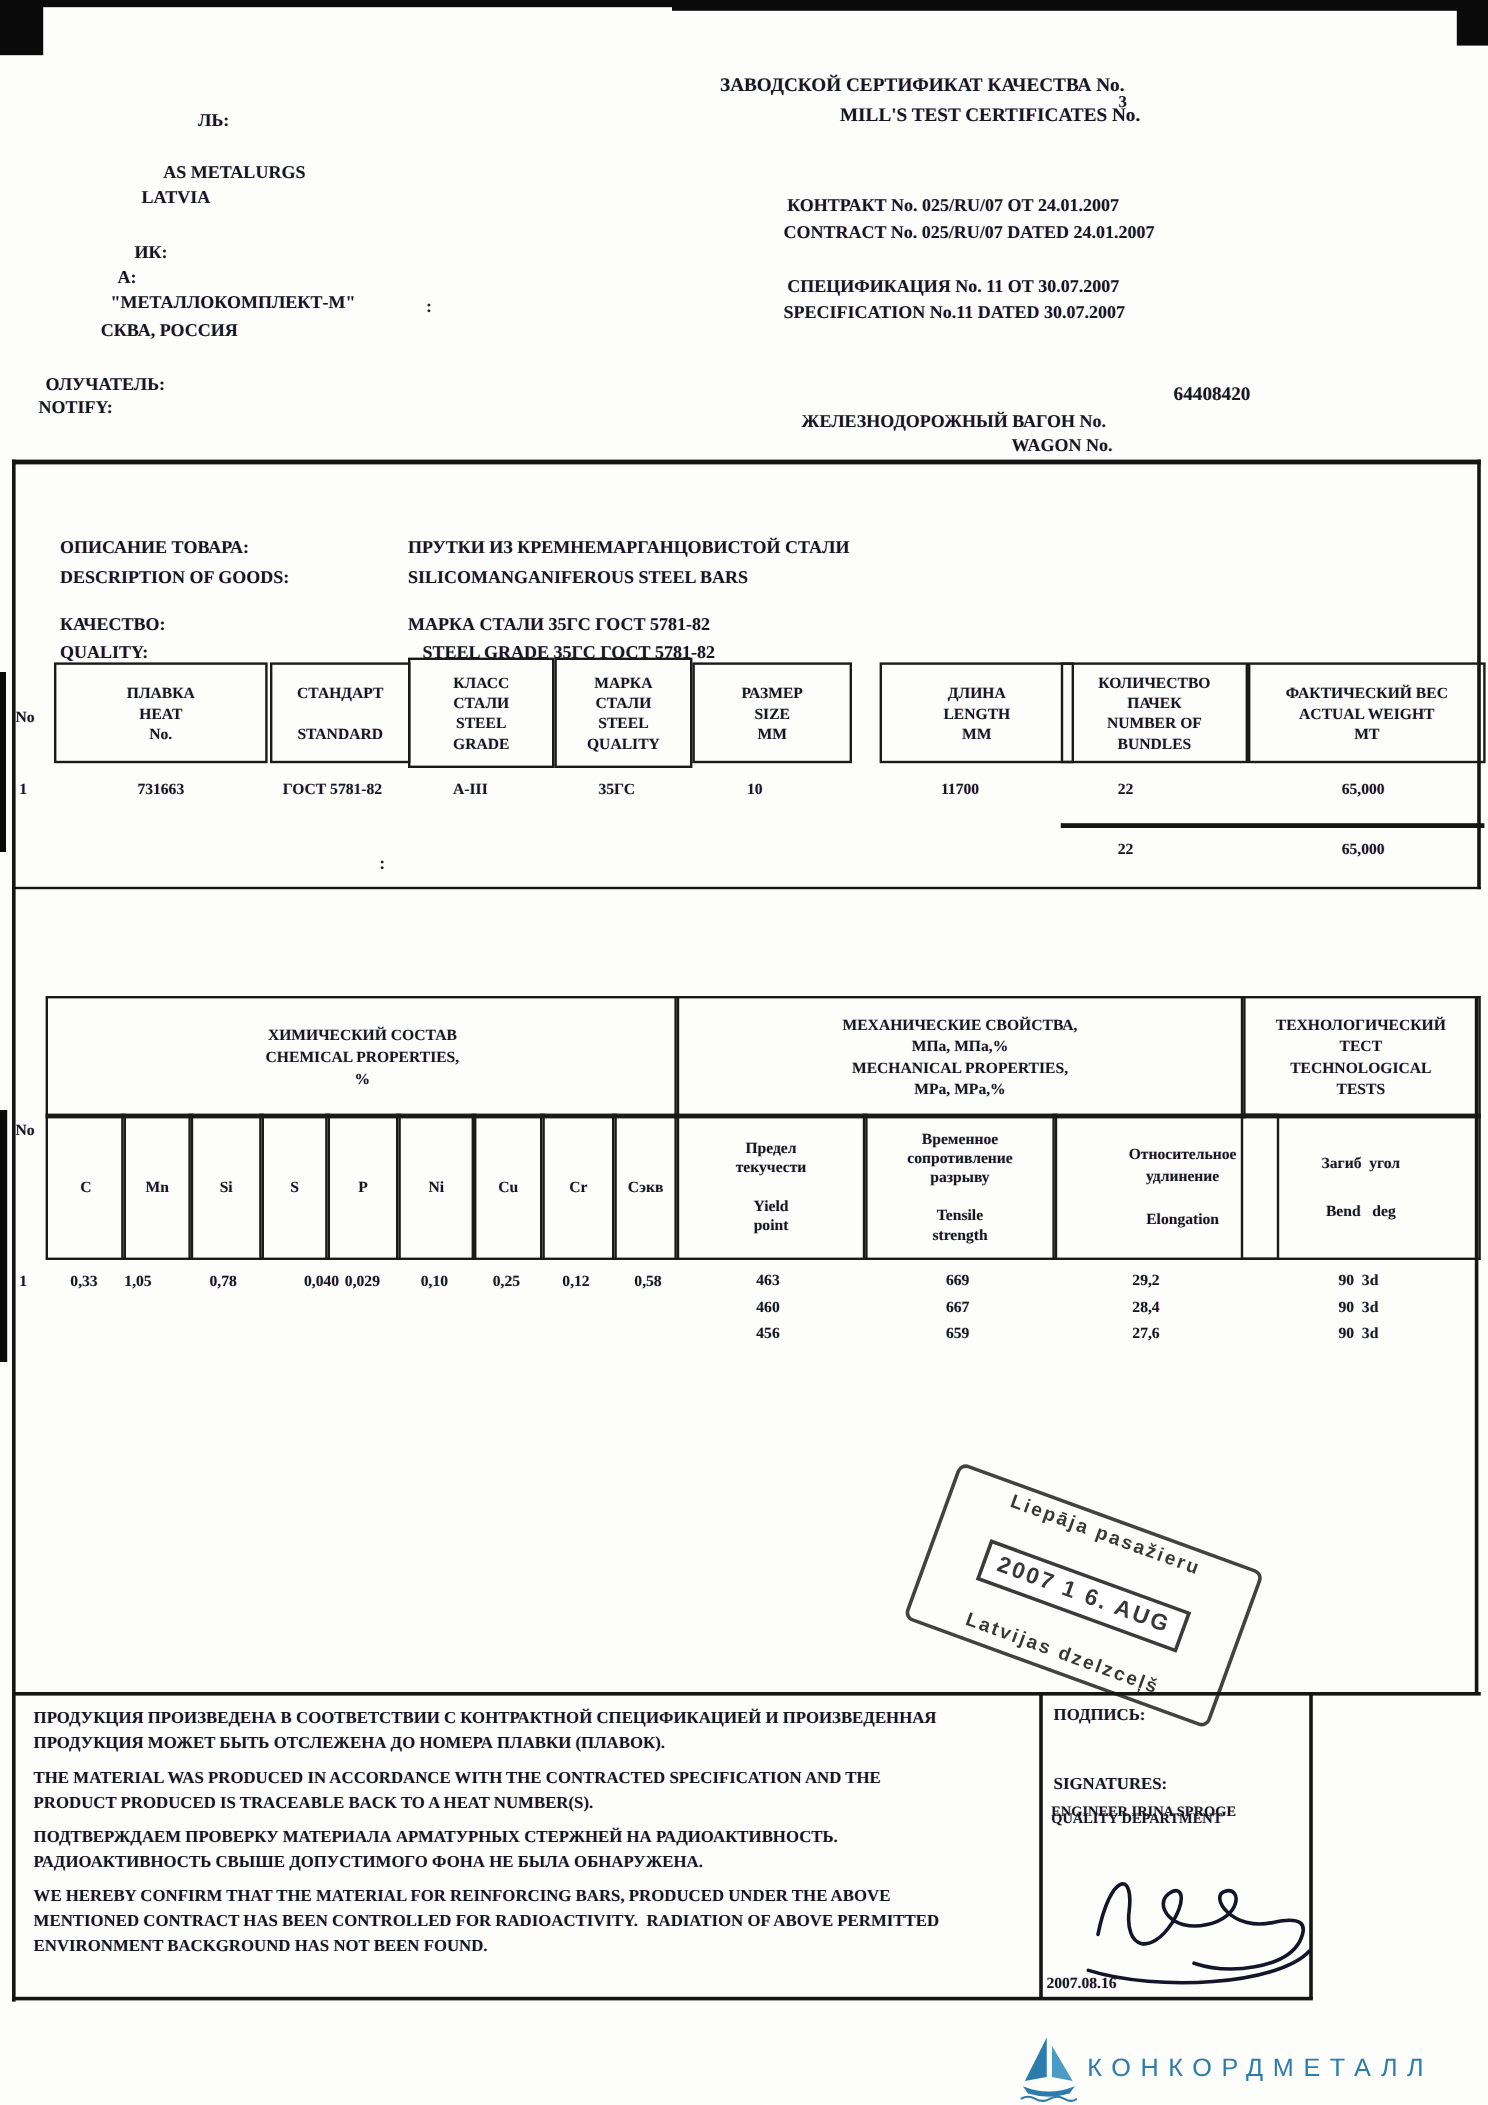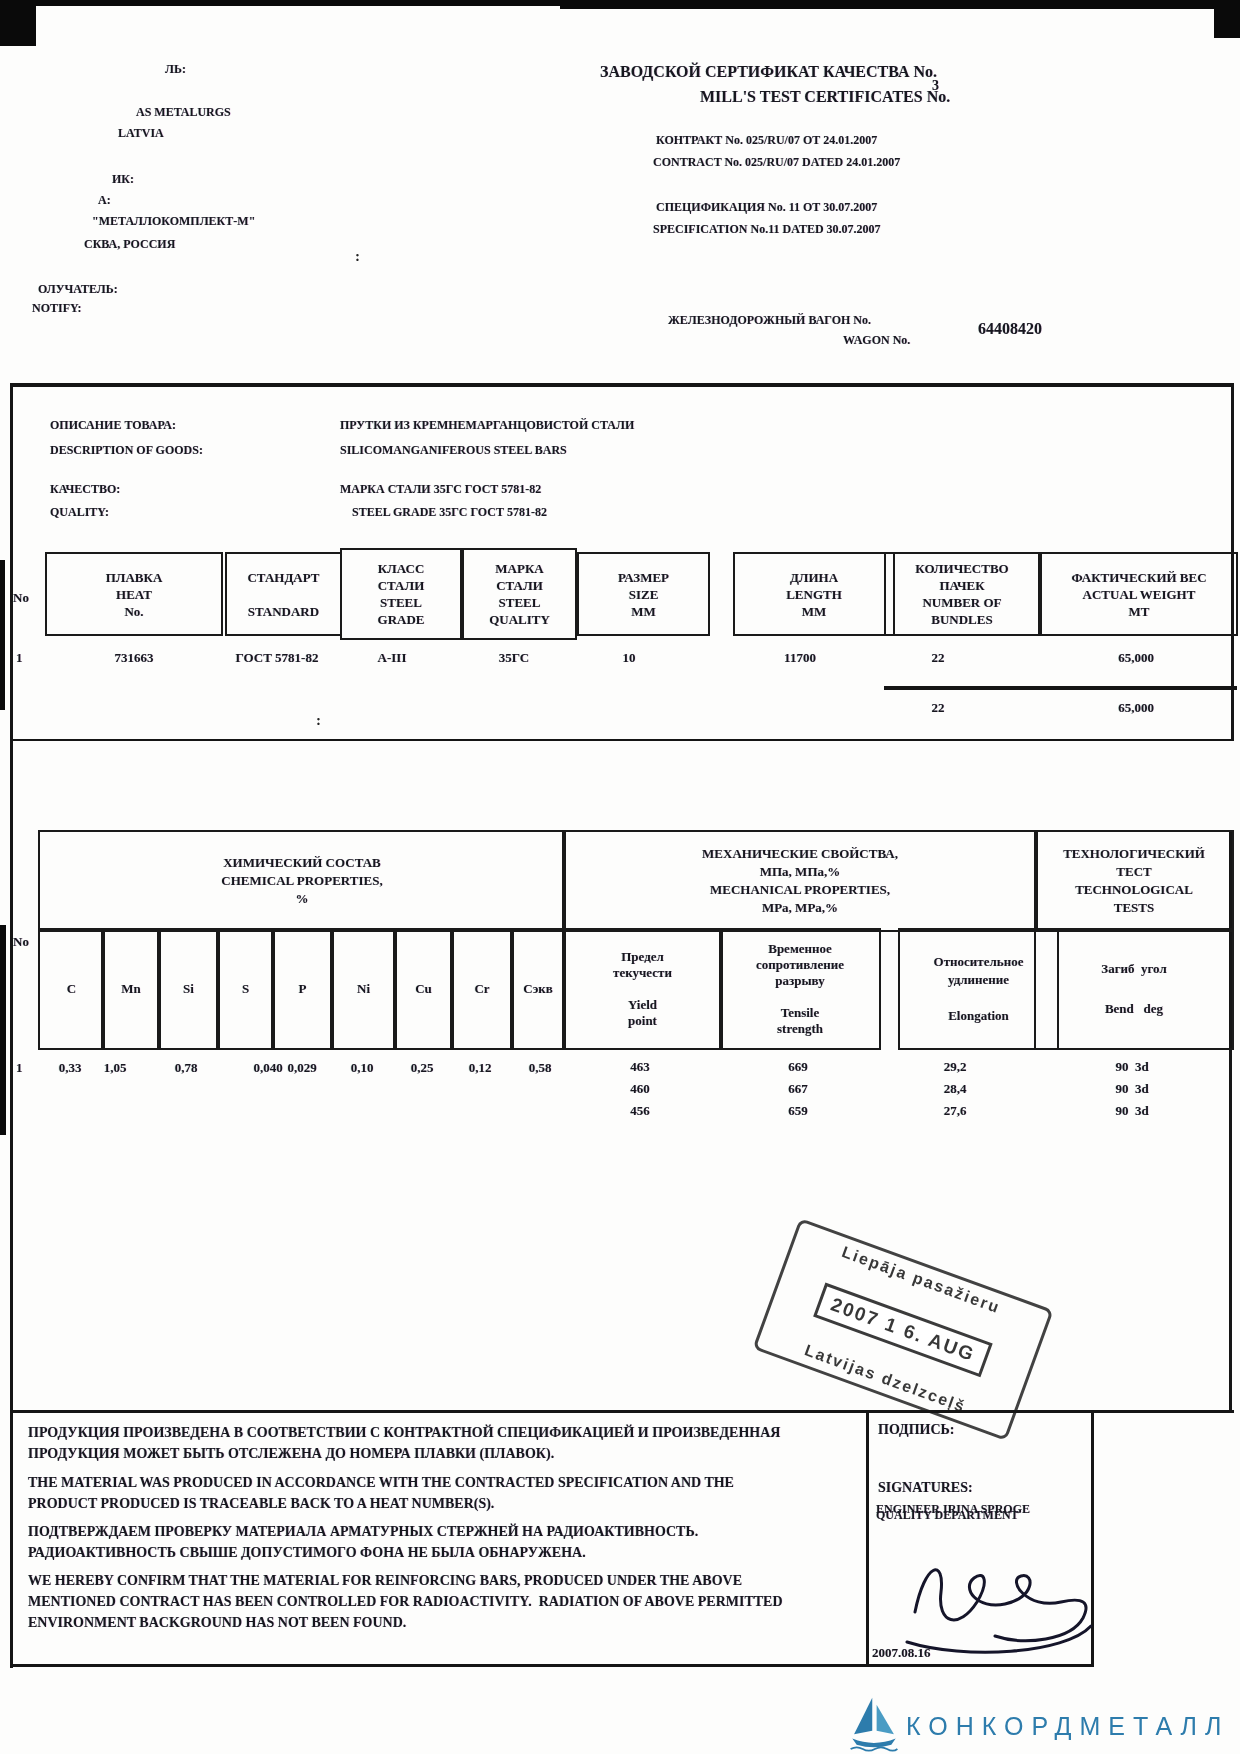--- a/index.html
+++ b/index.html
@@ -7,33 +7,33 @@
         font-family:"Liberation Serif",serif;color:#17171f;}
   .t{position:absolute;font-weight:bold;white-space:nowrap;
      text-shadow:0.6px 0 0 rgba(150,0,150,.18), -0.6px 0 0 rgba(0,110,70,.18);}
   .pre{white-space:pre-wrap;text-align:center;}
   .cx{transform:translateX(-50%);}
   .cell{position:absolute;border:2px solid #1a1a1a;display:flex;align-items:center;justify-content:center;
         text-align:center;font-weight:bold;white-space:pre-wrap;
         text-shadow:0.6px 0 0 rgba(150,0,150,.15), -0.6px 0 0 rgba(0,110,70,.15);}
   .ln{position:absolute;background:#151515;}
   .artifact{position:absolute;background:#0a0a0a;}
-  .fs12{font-size:12px;} .fs13{font-size:13px;} .fs14{font-size:14px;} .fs15{font-size:12px;}
+  .fs12{font-size:12px;} .fs13{font-size:13px;} .fs14{font-size:14px;} .fs15{font-size:15px;margin-top:31px;}
   .fs16{font-size:16px;}
   .stamp{position:absolute;left:800px;top:1218px;width:270px;height:139px;
          transform:rotate(20deg);transform-origin:0 0;
          border:3px solid rgba(25,25,25,.82);border-radius:8px;
          font-family:"Liberation Sans",sans-serif;color:rgba(20,20,20,.85);
          display:flex;flex-direction:column;align-items:center;justify-content:space-between;
          padding:5px 4px;box-sizing:border-box;background:rgba(255,255,255,.0);}
   .stamp .sline{font-weight:bold;font-size:16px;letter-spacing:2px;white-space:nowrap;}
   .stamp .datebox{border:3px solid rgba(25,25,25,.85);padding:4px 10px;font-weight:bold;
                   font-size:19px;letter-spacing:2px;background:#fff;white-space:nowrap;}
   .logo-text{position:absolute;left:906px;top:1712px;font-family:"Liberation Sans",sans-serif;
-             font-size:25px;letter-spacing:8px;color:#2d7cac;white-space:nowrap;}
+             font-size:21px;letter-spacing:8px;color:#2d7cac;white-space:nowrap;}
   .speck{position:absolute;font-weight:bold;color:#222;}
 </style>
 </head>
 <body>
 
 <div class="page">
 
   <div class="artifact" style="left:0;top:0;width:1240px;height:6px;"></div>
   <div class="artifact" style="left:560px;top:0;width:680px;height:9px;"></div>
   <div class="artifact" style="left:0;top:0;width:36px;height:46px;"></div>
@@ -150,21 +150,21 @@
 текучести
 
 Yield
 point</div>
   <div class="cell fs13" style="left:719px;top:928px;width:158px;height:118px;line-height:16px;">Временное
 сопротивление
 разрыву
 
 Tensile
 strength</div>
-  <div class="cell fs13" style="left:898px;top:928px;width:157px;height:118px;line-height:18px;">Относительное
+  <div class="cell fs13" style="left:877px;top:928px;width:157px;height:118px;line-height:18px;padding-left:28px;">Относительное
 удлинение
 
 Elongation</div>
   <div class="cell fs13" style="left:1034px;top:928px;width:196px;height:118px;line-height:20px;">Загиб  угол
 
 Bend   deg</div>
 
   <div class="t fs13" style="left:16px;top:1060px;">1</div>
   <div class="t fs13 cx" style="left:70px;top:1060px;">0,33</div>
   <div class="t fs13 cx" style="left:115px;top:1060px;">1,05</div>

